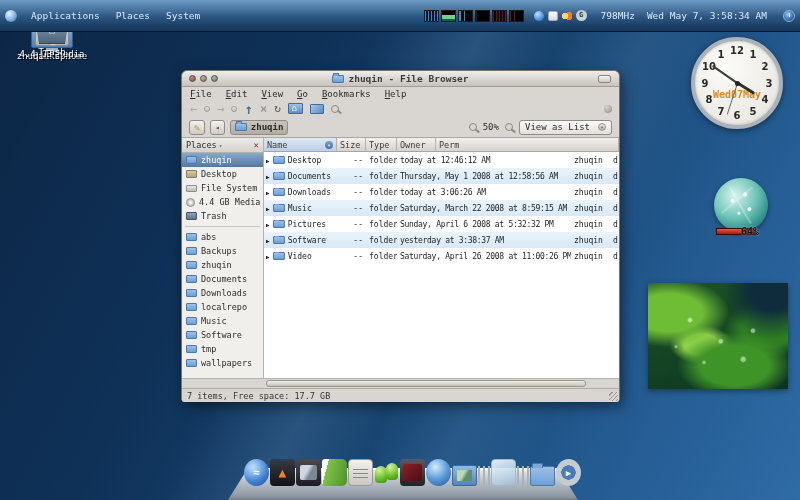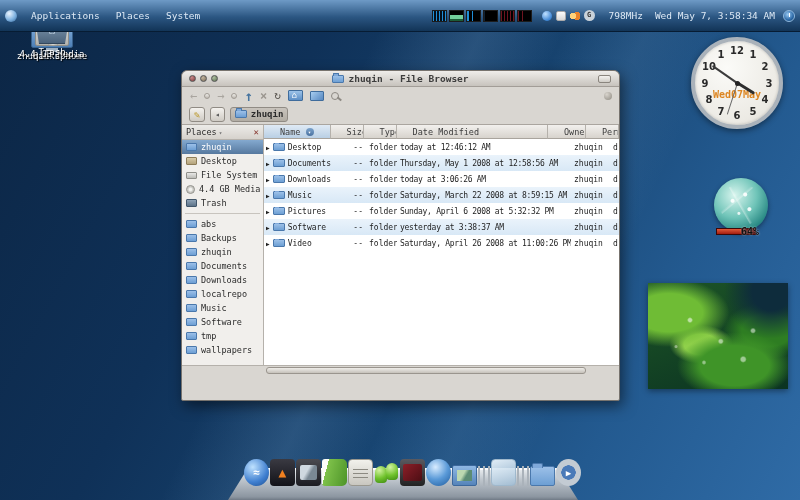--- a/index.html
+++ b/index.html
@@ -28,21 +28,21 @@
   .pg6 { background:linear-gradient(90deg,#6e1420 0 1px,#000 1px 4px,#6e1420 4px 5px,#000 5px); }
   .tray { display:flex; align-items:center; gap:4px; margin-left:10px; }
   .tdot { width:10px; height:10px; border-radius:2px; }
   .t-im { background:radial-gradient(circle at 35% 30%, #bfe0ff, #3f86d4 70%); border-radius:50%; }
   .t-note { background:linear-gradient(#fcfcfc,#d8d8d8); border:1px solid #aaa; }
   .t-oo { background:radial-gradient(circle at 30% 50%, #ffd27a 0 3px, transparent 3px),
                      radial-gradient(circle at 70% 50%, #e8832a 0 4px, transparent 4px); }
   .t-freq { width:11px; height:11px; border-radius:50%; background:#c9d2da; color:#333;
     font-size:7px; line-height:11px; text-align:center; font-weight:bold; }
   .ptext { margin-left:10px; white-space:nowrap; }
-  .pclock { margin-left:12px; margin-right:8px; white-space:nowrap; }
+  .pclock { margin-left:12px; margin-right:16px; white-space:nowrap; }
   .power-btn { width:12px; height:12px; border-radius:50%; margin-right:5px; position:relative;
     background:radial-gradient(circle at 40% 35%, #9ecdf5, #2d6aa8 60%, #123a62); border:1px solid #8fb8dd; }
   .power-btn::after { content:""; position:absolute; left:5px; top:2px; width:1px; height:4px; background:#fff; }
 
   
   .desk-icons { position:absolute; left:0; top:22px; width:105px; z-index:5; }
   .dicon { position:absolute; left:4px; width:96px; text-align:center; cursor:default; }
   .dicon .dlabel { margin-top:3px; color:#fff; font-size:9px; text-shadow:1px 1px 1px #000; }
   .dart { margin:0 auto; position:relative; }
   .di-computer .dart { width:34px; height:26px; background:linear-gradient(#cfd6dd,#8fa0b0); border-radius:3px; padding:3px; }
@@ -122,21 +122,21 @@
     border:1px solid #4a78ac; border-radius:1px; position:relative; }
   .side-item.desk .si-ic { background:linear-gradient(#d8cba8,#b3a27c); border-color:#8d7c58; }
   .side-item.drive .si-ic { background:linear-gradient(#e8e8e6,#bcbcb8); border-color:#8f8f8a; height:7px; }
   .side-item.disc .si-ic { background:radial-gradient(circle,#f2f2ef 25%,#c3c3be 55%,#dddad4 80%); border-color:#8f8f8a; border-radius:50%; width:9px; height:9px; }
   .side-item.trash .si-ic { background:linear-gradient(#8ea2b5,#5d7388); border-color:#42566a; }
   .side-sep { height:1px; background:#c8c4be; margin:3px 3px; }
 
   .listpane { flex:1; background:#fff; overflow:hidden; display:flex; flex-direction:column; }
   .lhead { height:14px; display:flex; flex:0 0 auto; font-size:8.5px; color:#3c3c3c; }
   .hcell { background:linear-gradient(#f2f0ed,#d7d3cd); border-right:1px solid #b5b1ab; border-bottom:1px solid #a9a49d;
-    padding:1px 16px 0; white-space:nowrap; overflow:hidden; display:flex; align-items:center; }
+    padding:1px 3px 0; white-space:nowrap; overflow:hidden; display:flex; align-items:center; }
   .hcell.hname { background:linear-gradient(#dfeaf5,#b9cfe4); justify-content:space-between; }
   .sort-ball { width:8px; height:8px; border-radius:50%; background:linear-gradient(#7da4cc,#4a72a0);
     color:#fff; font-size:5px; line-height:8px; text-align:center; }
   .c-name{width:73px;} .c-size{width:29px;} .c-type{width:31px;} .c-date{width:174px;} .c-owner{width:39px;} .c-perm{flex:1;}
   .rows { flex:1; }
   .frow { height:16px; display:flex; align-items:center; font-size:8px; color:#1d1d1d; }
   .frow:nth-child(even){ background:linear-gradient(#eaf3fb,#d8e8f6); }
   .rcell { padding:0 3px; white-space:nowrap; overflow:hidden; }
   .r-name { width:73px; display:flex; align-items:center; gap:3px; padding-left:2px; }
   .expander { font-size:6px; color:#222; }
@@ -299,20 +299,29 @@
     <div class="titlebar">
       <div class="tdots">
         <span class="tdot-btn td-r"></span>
         <span class="tdot-btn td-y"></span>
         <span class="tdot-btn td-g"></span>
       </div>
       <div class="wtitle"><span class="folder-ic"></span><span>zhuqin - File Browser</span></div>
       <div class="shade-btn"></div>
     </div>
 
+    <div class="menubar">
+
+    <span class="wmenu">File</span>
+        <span class="wmenu">Edit</span>
+        <span class="wmenu">View</span>
+        <span class="wmenu">Go</span>
+        <span class="wmenu">Bookmarks</span>
+        <span class="wmenu">Help</span>
+      </div>
 
     <div class="toolbar">
       <span class="tb">←</span>
       <span class="tb-drop"></span>
       <span class="tb">→</span>
       <span class="tb-drop"></span>
       <span class="tb tb-up">↑</span>
       <span class="tb tb-stop">×</span>
       <span class="tb tb-reload">↻</span>
       <span class="tb-home"></span>
@@ -325,20 +334,29 @@
       <span class="loc-btn">
           <span class="loc-pencil">✎</span>
         </span>
       <span class="loc-btn">
           <span class="loc-left">◂</span>
         </span>
       <span class="loc-btn loc-path">
         <span class="folder-ic"></span>
         <span>zhuqin</span>
       </span>
+      <span class="loc-right">
+        <span class="mag"></span>
+        <span class="zoom-label">50%</span>
+        <span class="mag"></span>
+        <span class="view-select">
+          <span>View as List</span>
+          <span class="vs-drop">▾</span>
+        </span>
+      </span>
     </div>
 
     <div class="wbody">
       <div class="sidebar">
         <div class="side-head">
           <span>Places</span>
           <span class="sh-drop">▾</span>
           <span class="sh-close">✕</span>
         </div>
         <div>
@@ -411,21 +429,20 @@
       </div>
 
       <div class="listpane">
         <div class="lhead">
           <div class="hcell hname c-name">
             <span>Name</span>
               <span class="sort-ball">▾</span>
           </div>
           <div class="hcell c-size">Size</div>
           <div class="hcell c-type">Type</div>
-          <div class="hcell c-date">Date Modified</div>
           <div class="hcell c-owner">Owner</div>
           <div class="hcell c-perm">Perm</div>
         </div>
         <div class="rows">
 
         <div class="frow">
             <div class="rcell r-name">
               <span class="expander">▶</span>
               <span class="folder-ic"></span>
               <span>Desktop</span>
@@ -508,20 +525,24 @@
             <div class="rcell r-owner">zhuqin</div>
             <div class="rcell r-perm">drwx</div>
           </div>
           </div>
       </div>
     </div>
 
     <div class="hscroll">
         <div class="hthumb"></div>
       </div>
+    <div class="statusbar">
+      <span>7 items, Free space: 17.7 GB</span>
+      <span class="grip"></span>
+    </div>
   </div>
 
   <div class="clock-widget">
     <div class="clock-nums">
         <span>12</span>
         <span>1</span>
         <span>2</span>
         <span>3</span>
         <span>4</span>
         <span>5</span>

